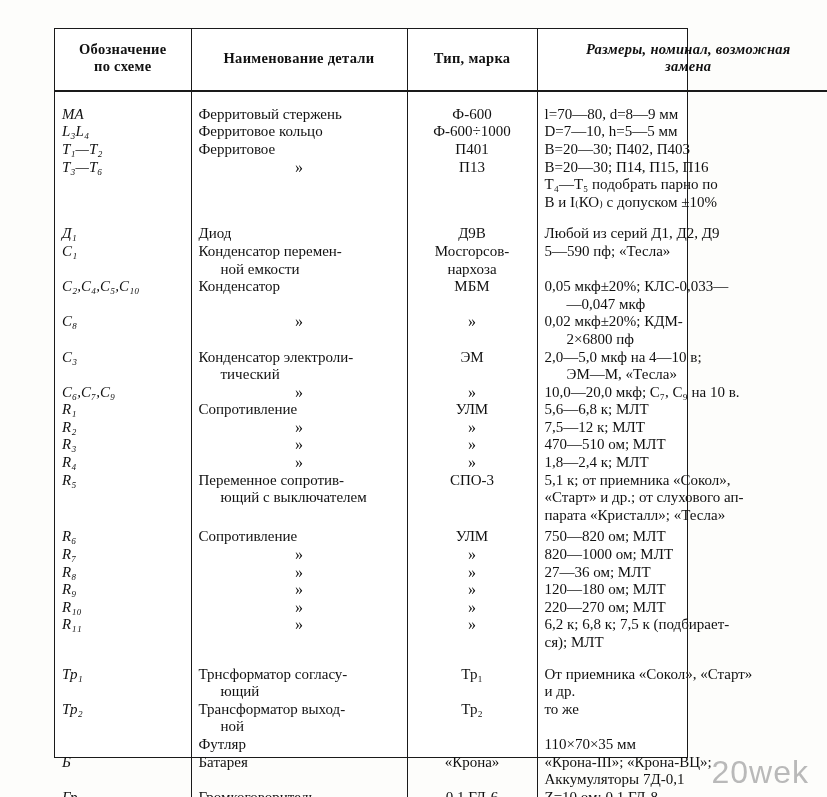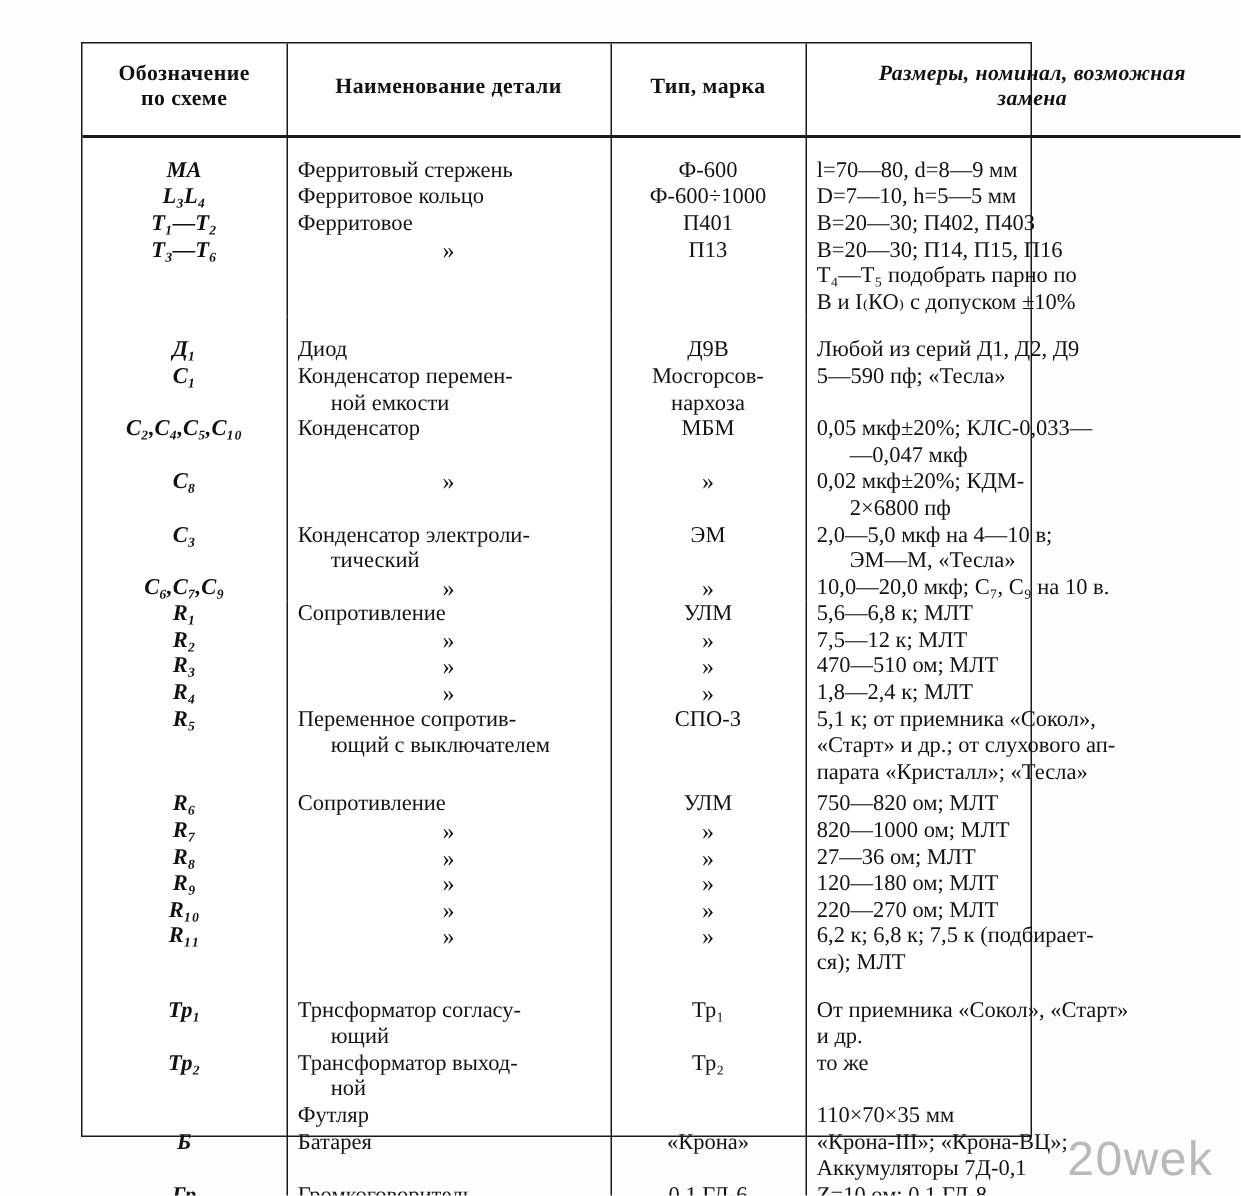--- a/index.html
+++ b/index.html
@@ -76,24 +76,22 @@
   tbody td {
     border-right: 1.2px solid #1a1a1a;
     vertical-align: top;
     padding: 0 7px;
     line-height: 17.6px;
     font-size: 15px;
   }
   tbody td:last-child { border-right: none; }
 
   td.ref {
-    text-align: center;
     font-style: italic;
     white-space: nowrap;
-    font-weight: bold;
   }
   td.name { text-align: left; }
   td.type { text-align: center; white-space: nowrap; }
   td.spec { text-align: left; }
 
   
   .ditto { display: block; text-align: center; font-size: 16px; }
   .indent { display: block; padding-left: 22px; }
   .center-line { display: block; }
 

